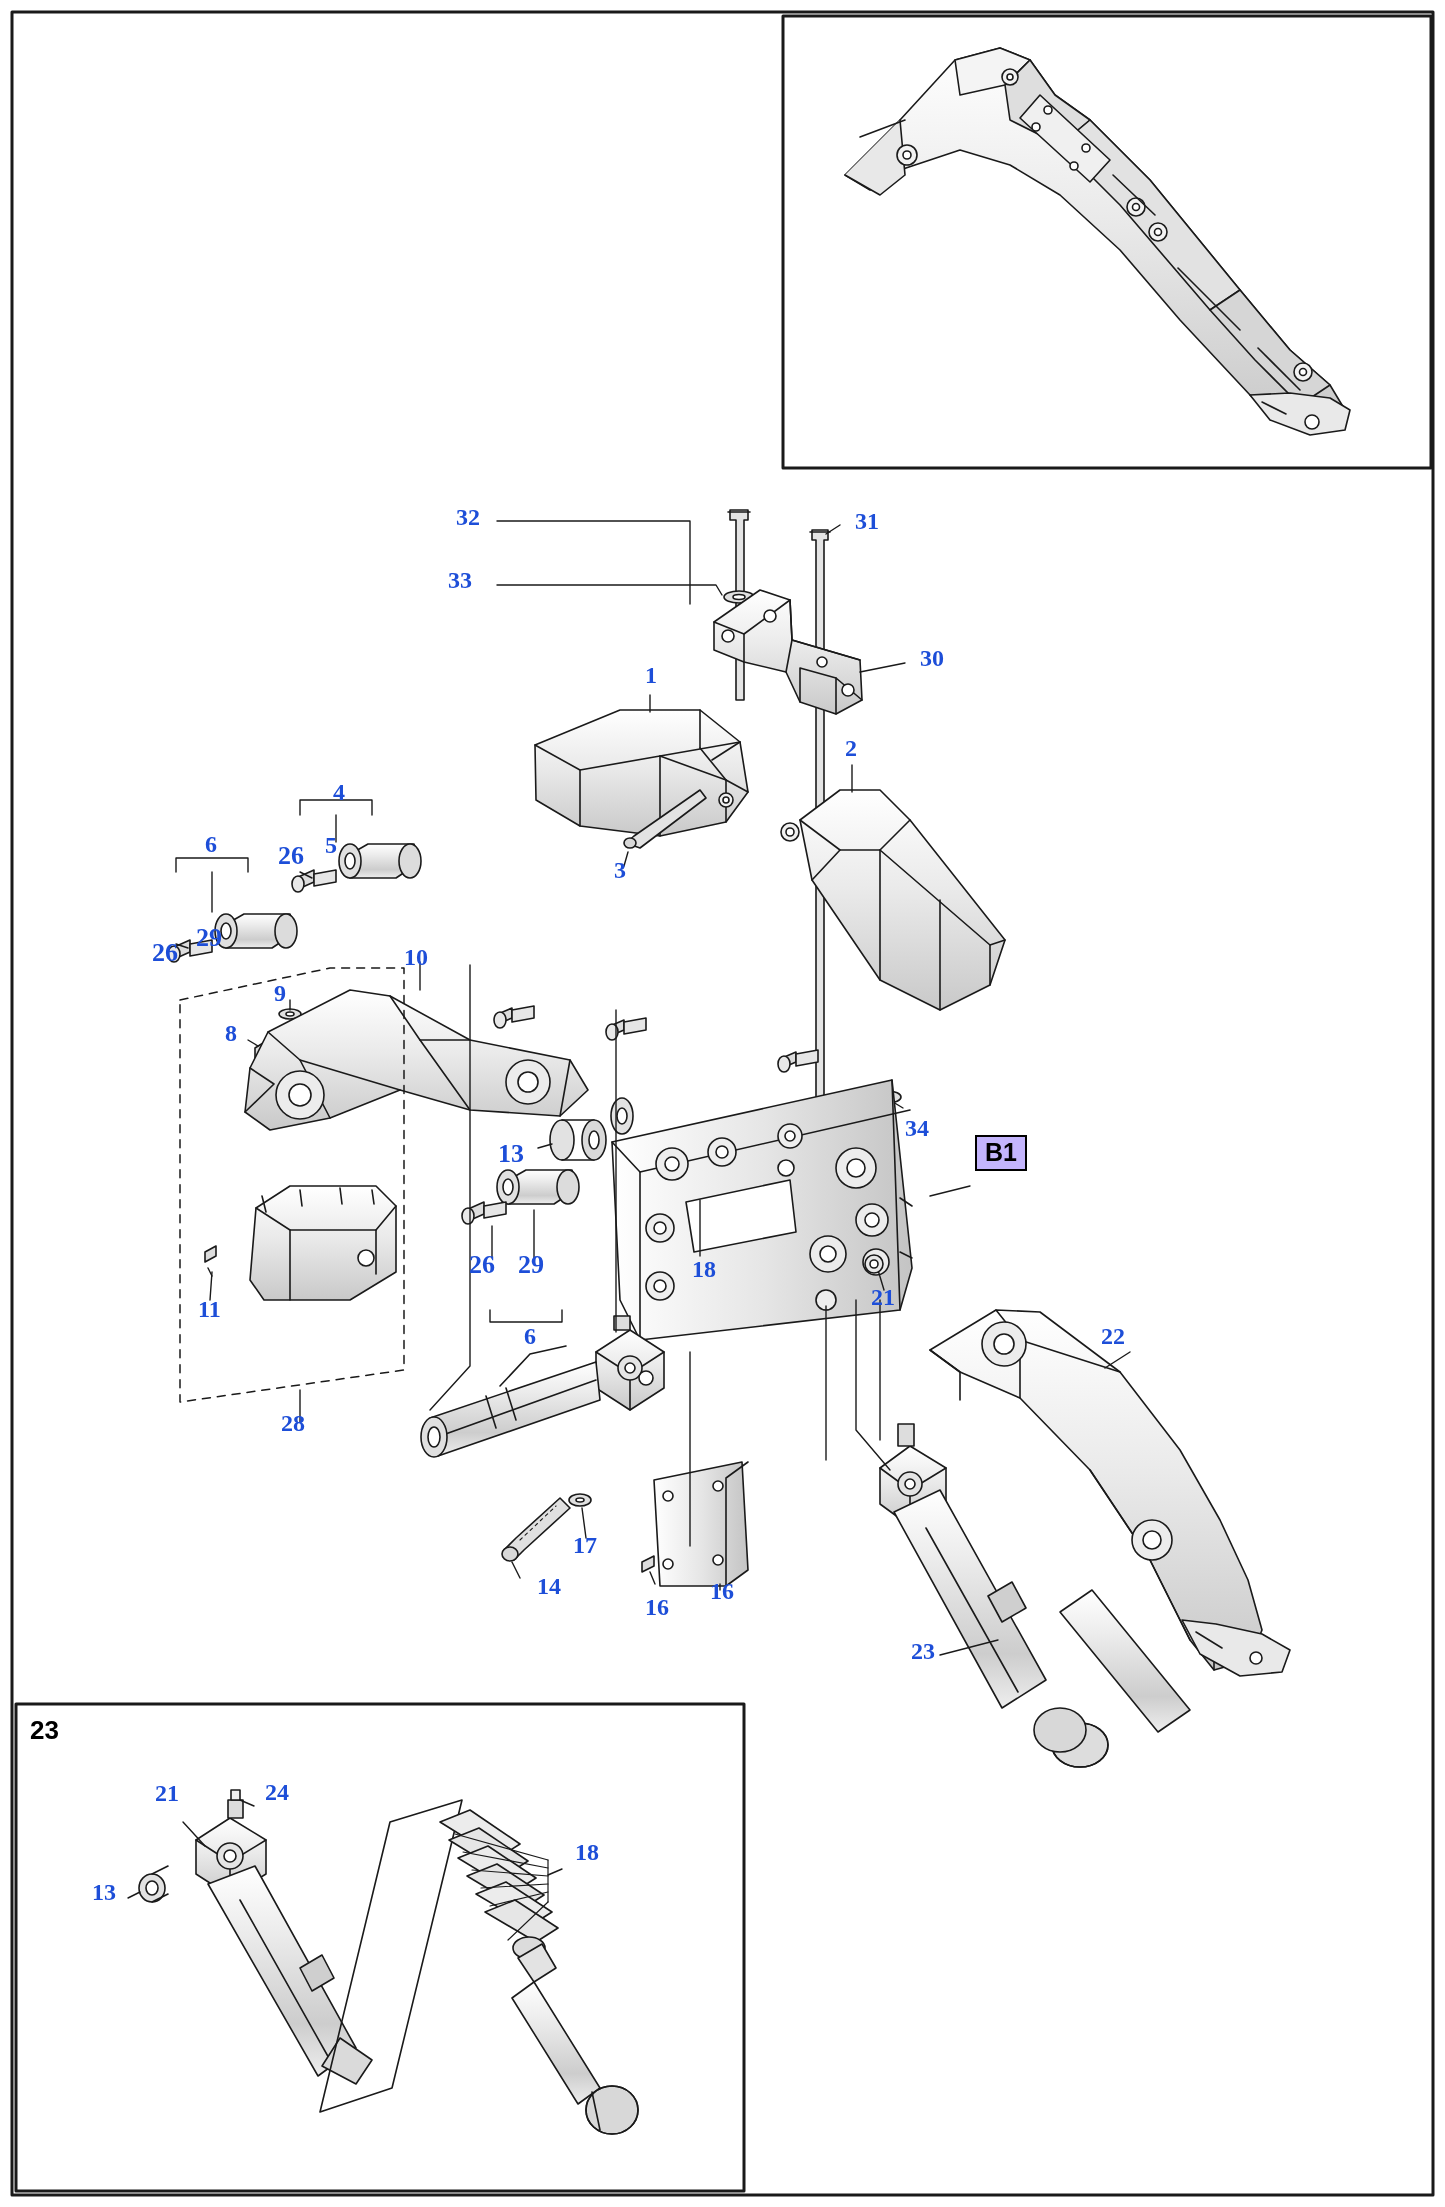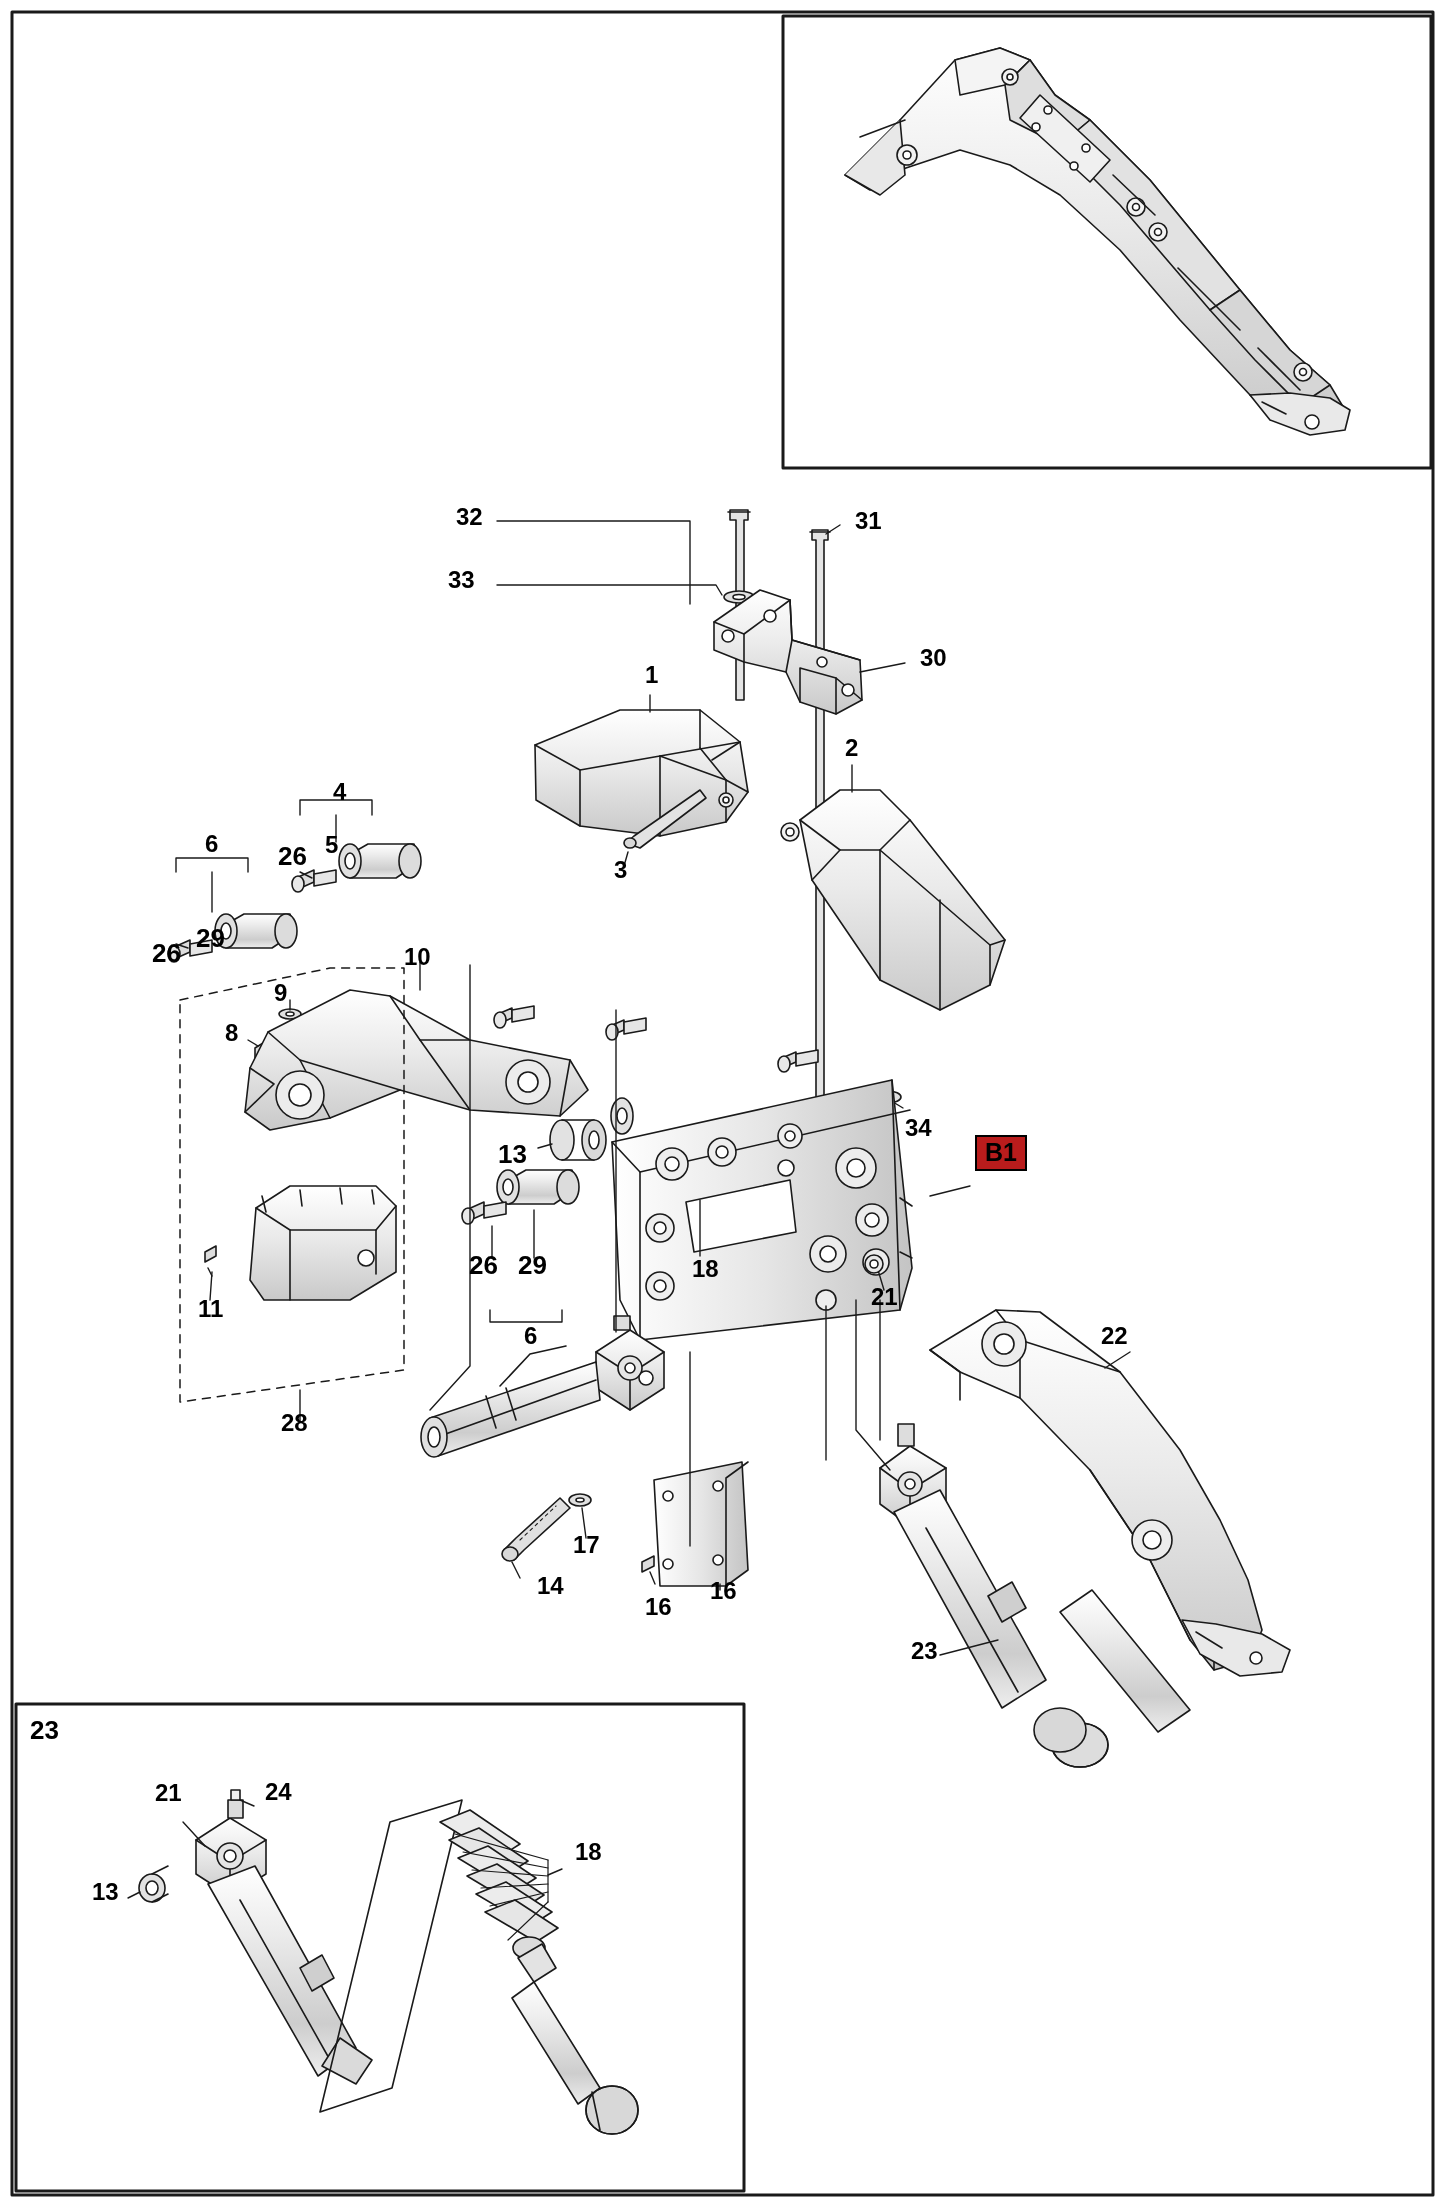--- a/index.html
+++ b/index.html
@@ -21,35 +21,35 @@
     height: 2207px;
   }
   svg.diagram {
     position: absolute;
     left: 0; top: 0;
     width: 1445px;
     height: 2207px;
   }
   .callout {
     position: absolute;
-    font-family: Liberation Sans, sans-serif;
+    font-family: Liberation Serif, serif;
     font-weight: bold;
     font-size: 24px;
-    color: #000000;
+    color: #1d4ed8;
     line-height: 1;
     white-space: nowrap;
   }
   .callout.small { font-size: 26px; }
   .boxlabel {
     position: absolute;
     font-family: "Liberation Sans", sans-serif;
     font-weight: bold;
     font-size: 25px;
     color: #000;
-    background: #b91c1c;
+    background: #c4b5fd;
     border: 2px solid #000;
     padding: 3px 8px 4px 8px;
     line-height: 1;
   }
   .plainlabel {
     position: absolute;
     font-family: "Liberation Sans", sans-serif;
     font-weight: bold;
     font-size: 26px;
     color: #000;

